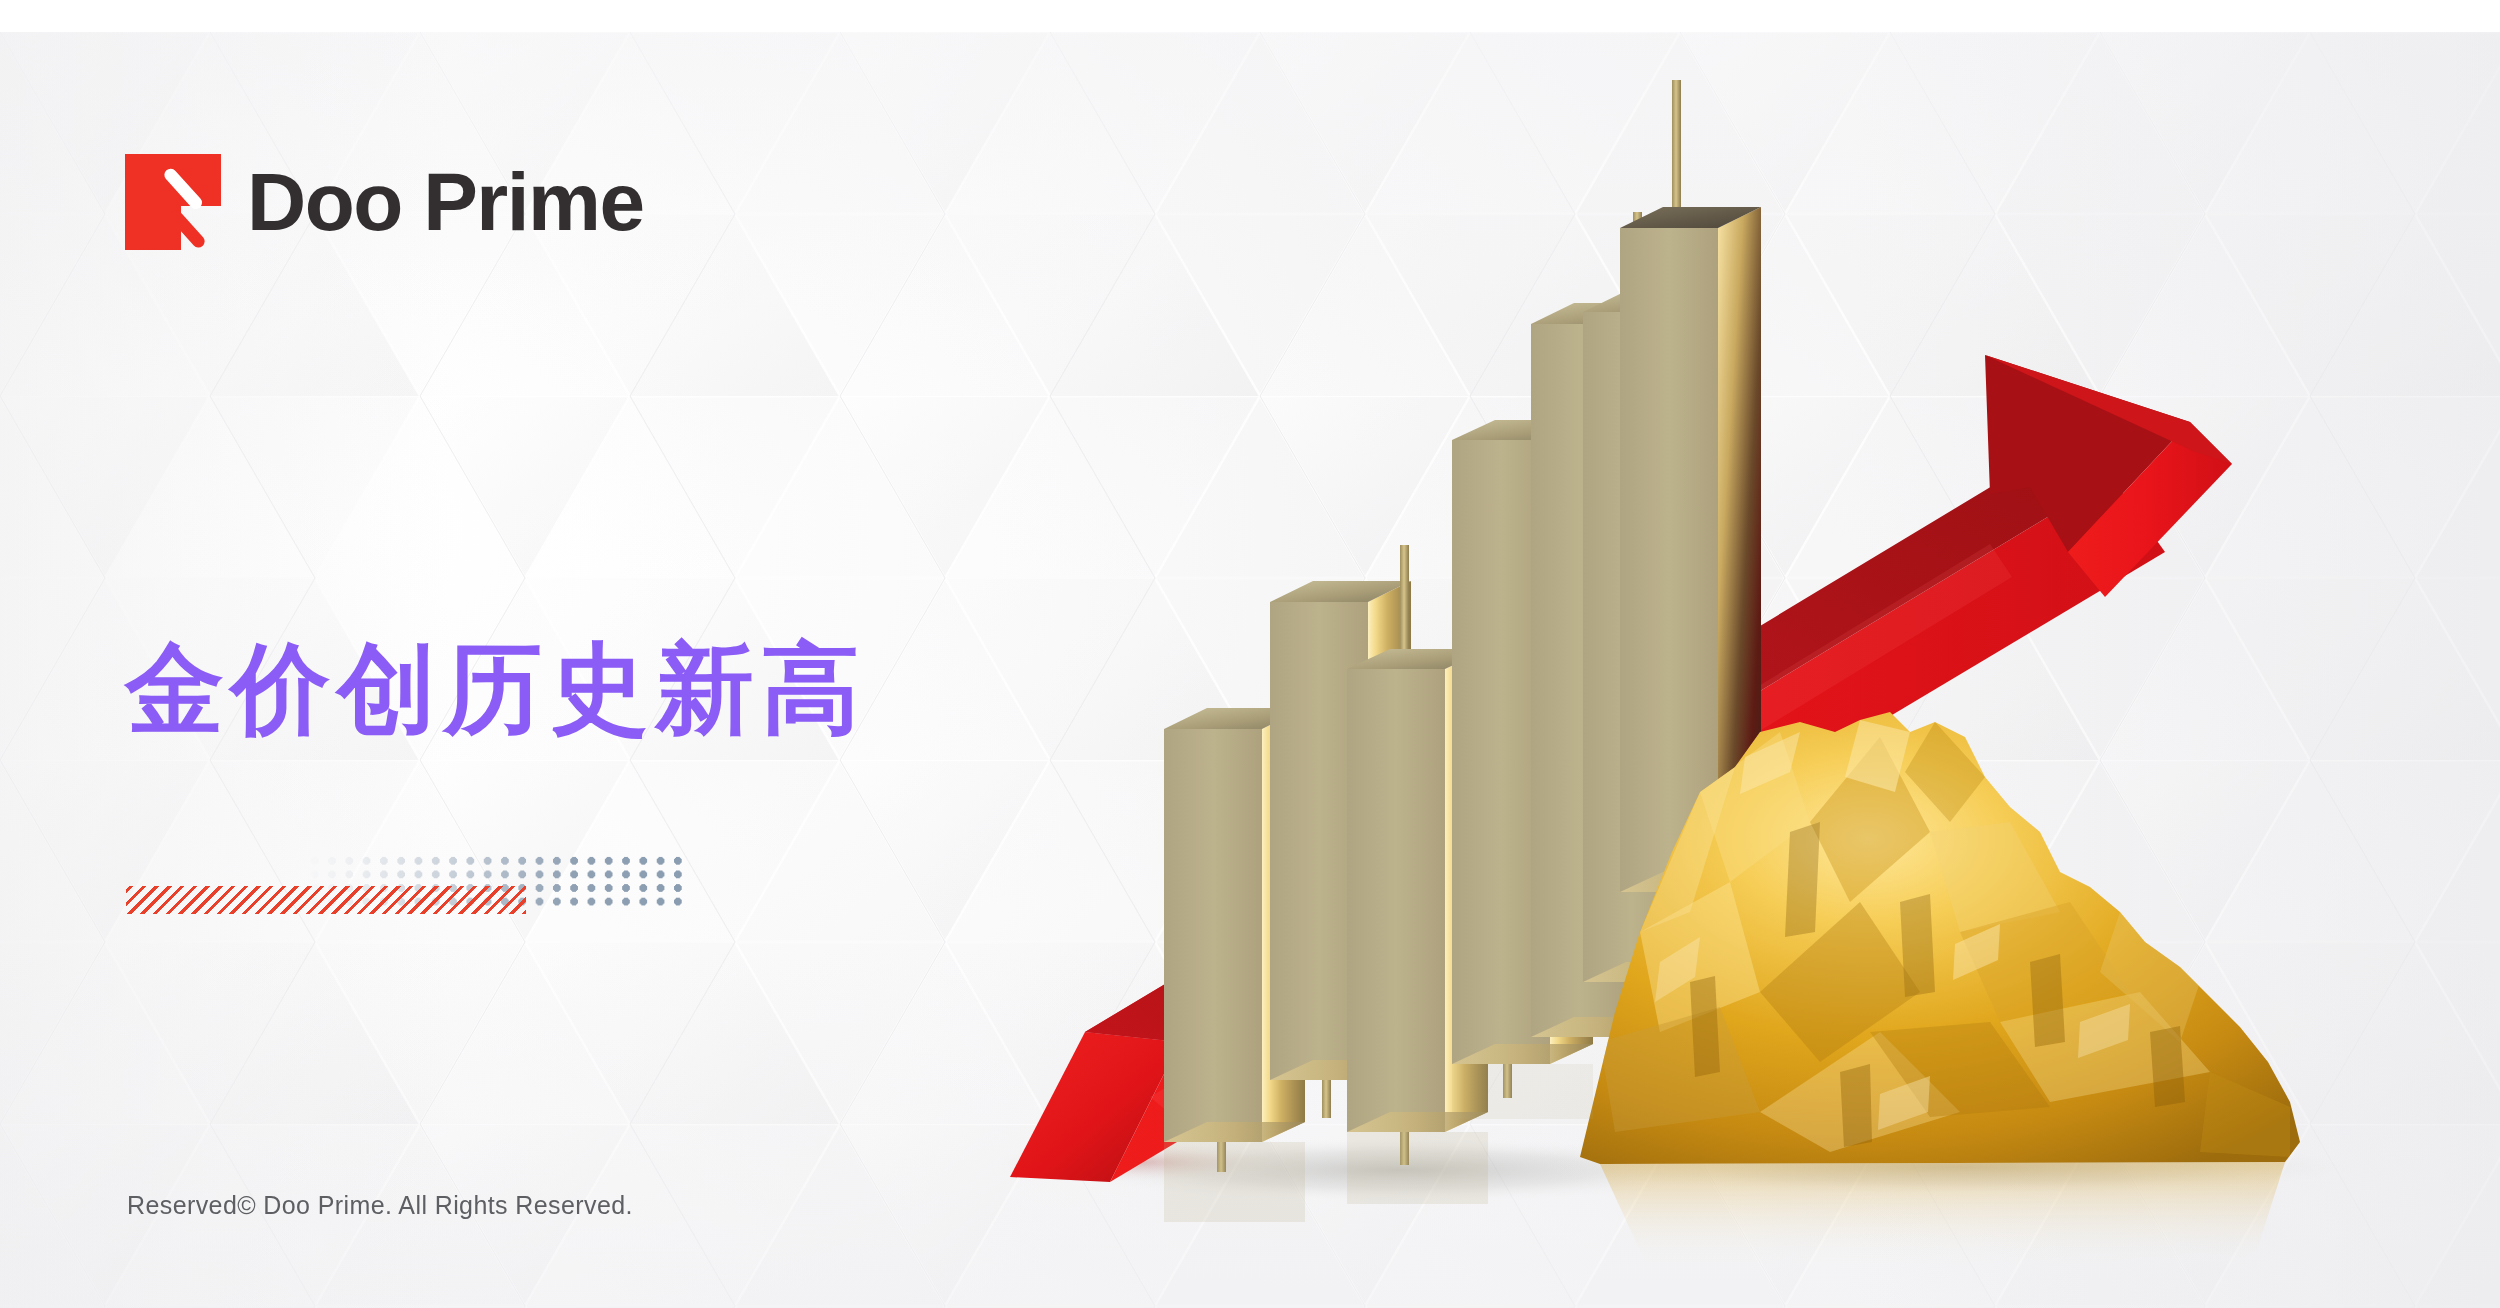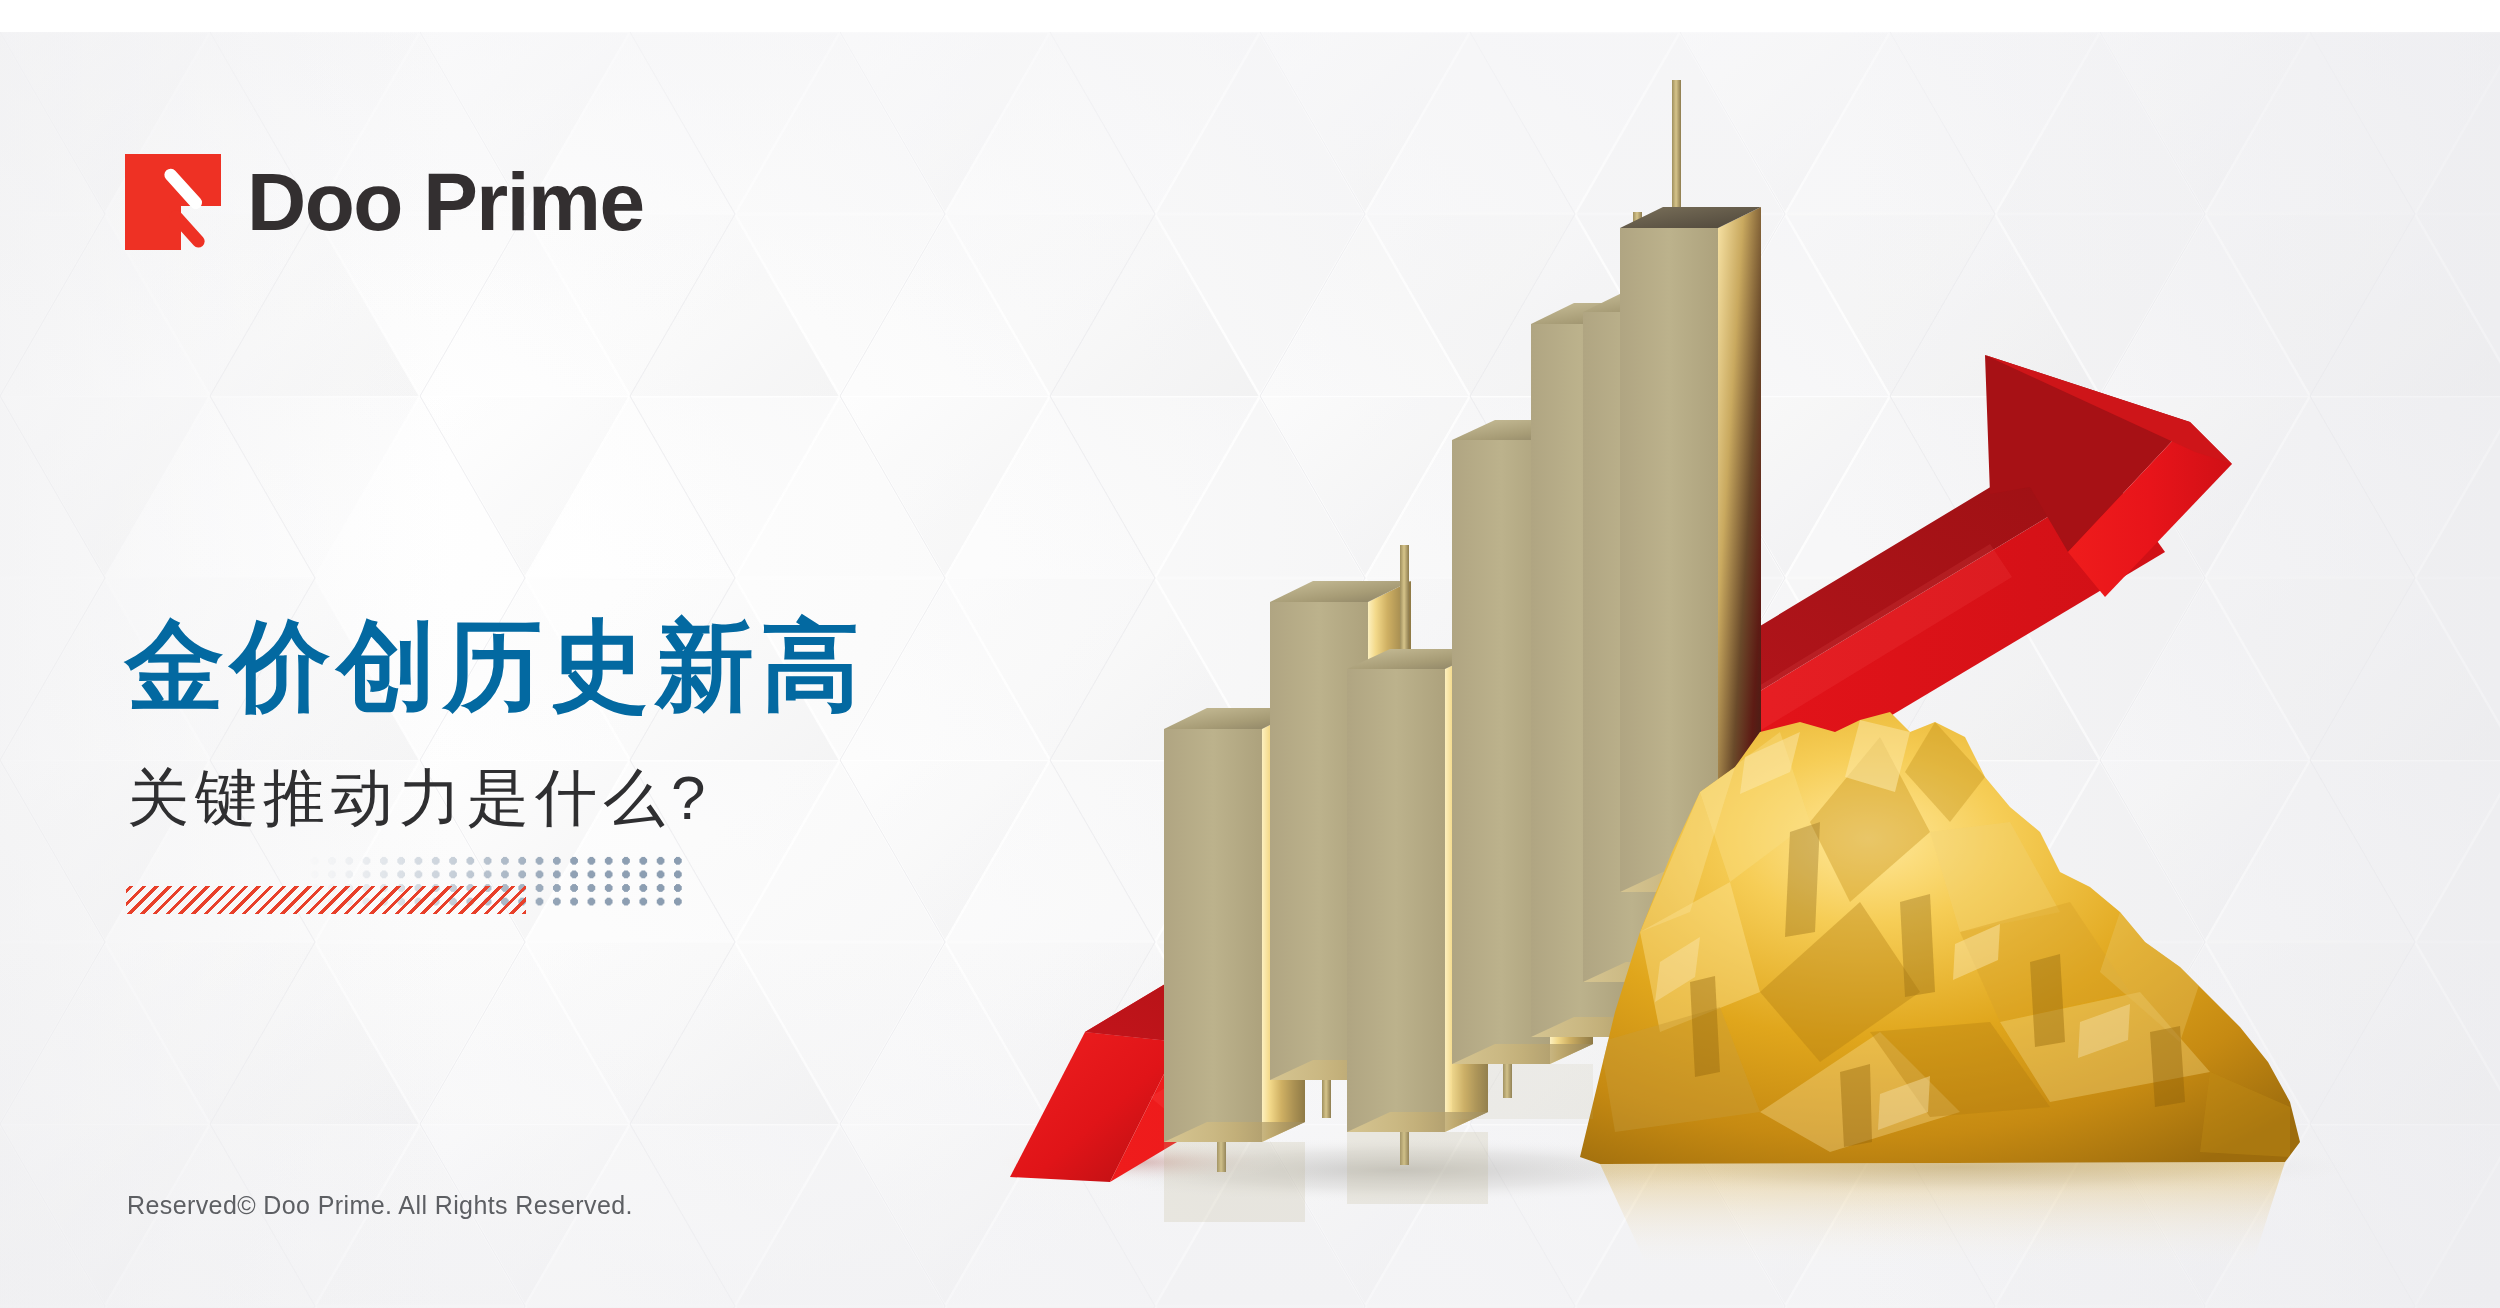--- a/index.html
+++ b/index.html
@@ -25,22 +25,22 @@
       linear-gradient(to bottom, rgba(246,246,248,.6) 0%, rgba(255,255,255,0) 22%, rgba(255,255,255,0) 70%, rgba(240,240,243,.55) 100%);
   }
 
   
   .logo{position:absolute;left:125px;top:122px;display:flex;align-items:center;gap:26px;}
   .logo-mark{position:relative;width:96px;height:96px;}
   .logo-text{font-size:82px;font-weight:700;color:#332f30;letter-spacing:-1.5px;line-height:1;white-space:nowrap;}
 
   
   .headline{
-    position:absolute;left:125px;top:582px;
-    font-size:99px;font-weight:700;color:#0369a1;letter-spacing:7px;
+    position:absolute;left:125px;top:605px;
+    font-size:99px;font-weight:700;color:#8b5cf6;letter-spacing:7px;
     line-height:1.05;white-space:nowrap;
     font-family:"Liberation Sans","DejaVu Sans",sans-serif;
   }
   .subhead{
     position:absolute;left:127px;top:732px;
     font-size:62px;font-weight:400;color:#2f2f31;letter-spacing:6px;
     line-height:1.1;white-space:nowrap;
   }
 
   
@@ -346,21 +346,20 @@
 
         <rect x="56" y="52" width="12.5" height="46" rx="6.2" fill="#ee3124" transform="rotate(-42 62 75)"></rect>
       </svg>
     </div>
     <div class="logo-text">
       <span>Doo Prime</span>
     </div>
   </div>
 
   <div class="headline">金价创历史新高</div>
-  <div class="subhead">关键推动力是什么?</div>
 
   <div class="deco">
     <div class="deco-dots"></div>
     <div class="deco-stripes"></div>
   </div>
 
   <div class="copyright">Reserved© Doo Prime. All Rights Reserved.</div>
 
 </div>
 

